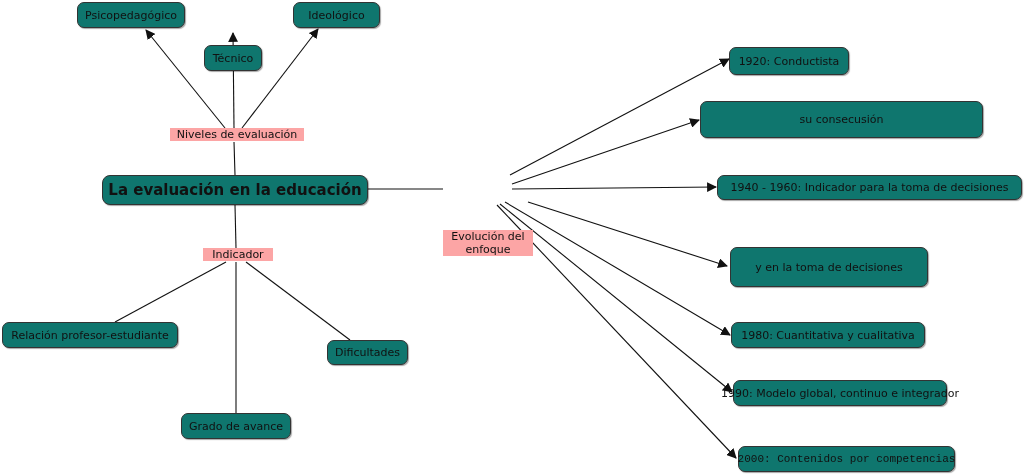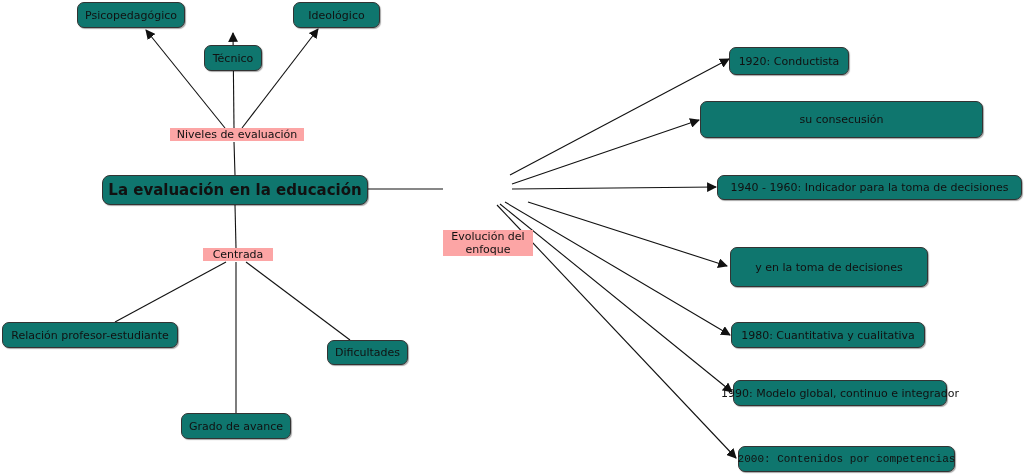--- a/index.html
+++ b/index.html
@@ -51,21 +51,21 @@
 </svg>
 
 <div class="node root" style="left:102px; top:175px; width:266px; height:30px;">
   <span>La evaluación en la educación</span>
 </div>
 
 <div class="link" style="left:170px; top:128px; width:130px;">
   <span>Niveles de evaluación</span>
 </div>
 <div class="link" style="left:203px; top:248px; width:66px;">
-  <span>Centrada</span>
+  <span>Indicador</span>
 </div>
 <div class="link" style="left:443px; top:190px; width:86px;margin-top:40px;">
   <div>Evolución del</div>
   <div>enfoque</div>
 </div>
 
 <div class="node" style="left:77px; top:2px; width:108px; height:26px;">
   <span>Psicopedagógico</span>
 </div>
 <div class="node" style="left:204px; top:5px; width:58px; height:26px;margin-top:40px;">

